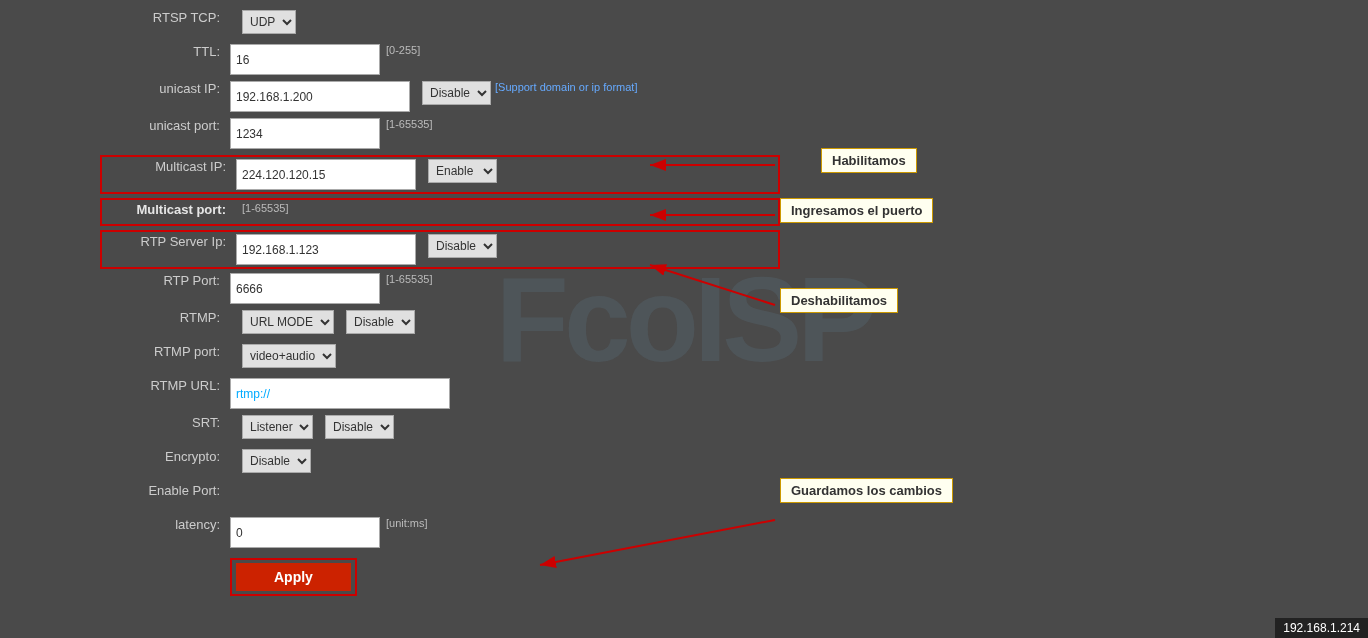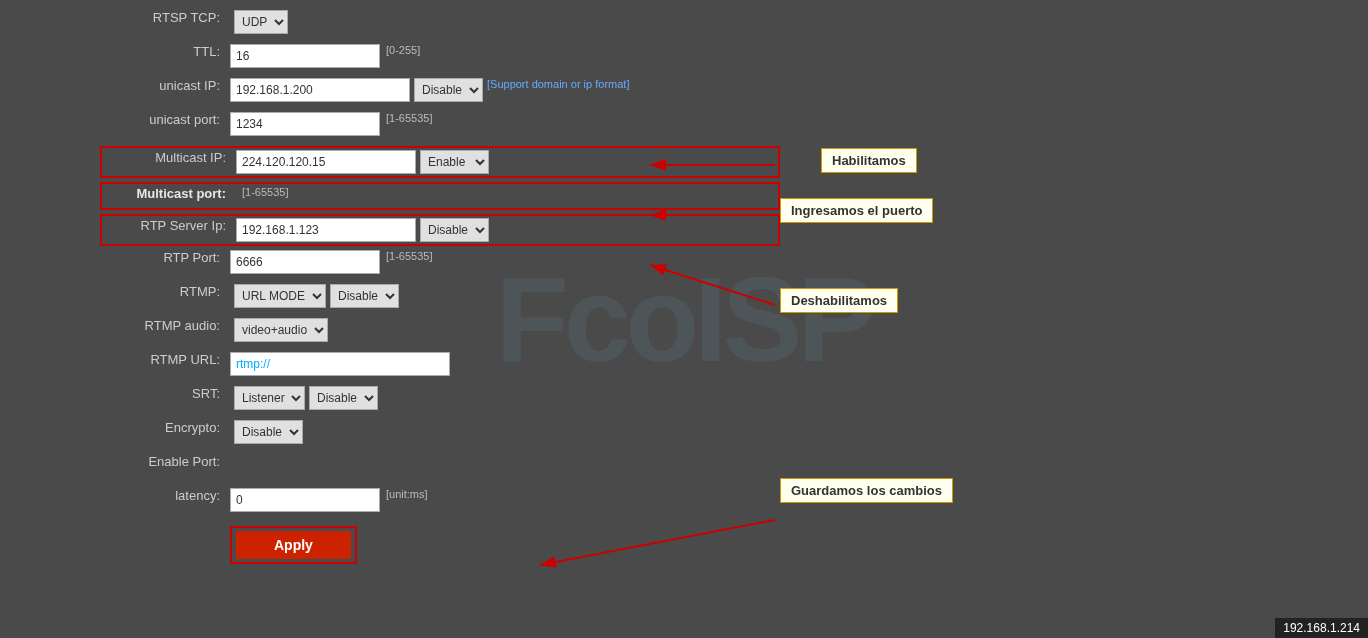--- a/index.html
+++ b/index.html
@@ -55,21 +55,21 @@
       text-align: right;
       padding-right: 10px;
       color: #ccc;
       font-size: 13px;
       flex-shrink: 0;
     }
 
     .form-input {
       background: #fff;
       border: 1px solid #aaa;
-      height: 24px;
+      height: 31px;
       padding: 2px 5px;
       font-size: 12px;
       color: #333;
       width: 180px;
     }
 
     .form-input-wide {
       width: 220px;
     }
 
@@ -77,21 +77,21 @@
       width: 150px;
     }
 
     select.form-select {
       background: #e0e0e0;
       border: 1px solid #aaa;
       height: 24px;
       padding: 1px 3px;
       font-size: 12px;
       color: #333;
-      margin-left: 4px;
+      margin-left: 12px;
     }
 
     .hint-text {
       color: #bbb;
       font-size: 11px;
       margin-left: 6px;
     }
 
     .hint-blue {
       color: #6af;
@@ -265,21 +265,21 @@
       <select class="form-select">
         <option>URL MODE</option>
       </select>
       <select class="form-select">
         <option>Disable</option>
         <option>Enable</option>
       </select>
     </div>
 
     <div class="form-row">
-      <span class="form-label">RTMP audio:</span>
+      <span class="form-label">RTMP port:</span>
       <select class="form-select">
         <option>video+audio</option>
         <option>video</option>
         <option>audio</option>
       </select>
     </div>
 
     <div class="form-row">
       <span class="form-label">RTMP URL:</span>
       <input class="form-input form-input-wide rtmp-input" type="text" value="rtmp://" style="">

